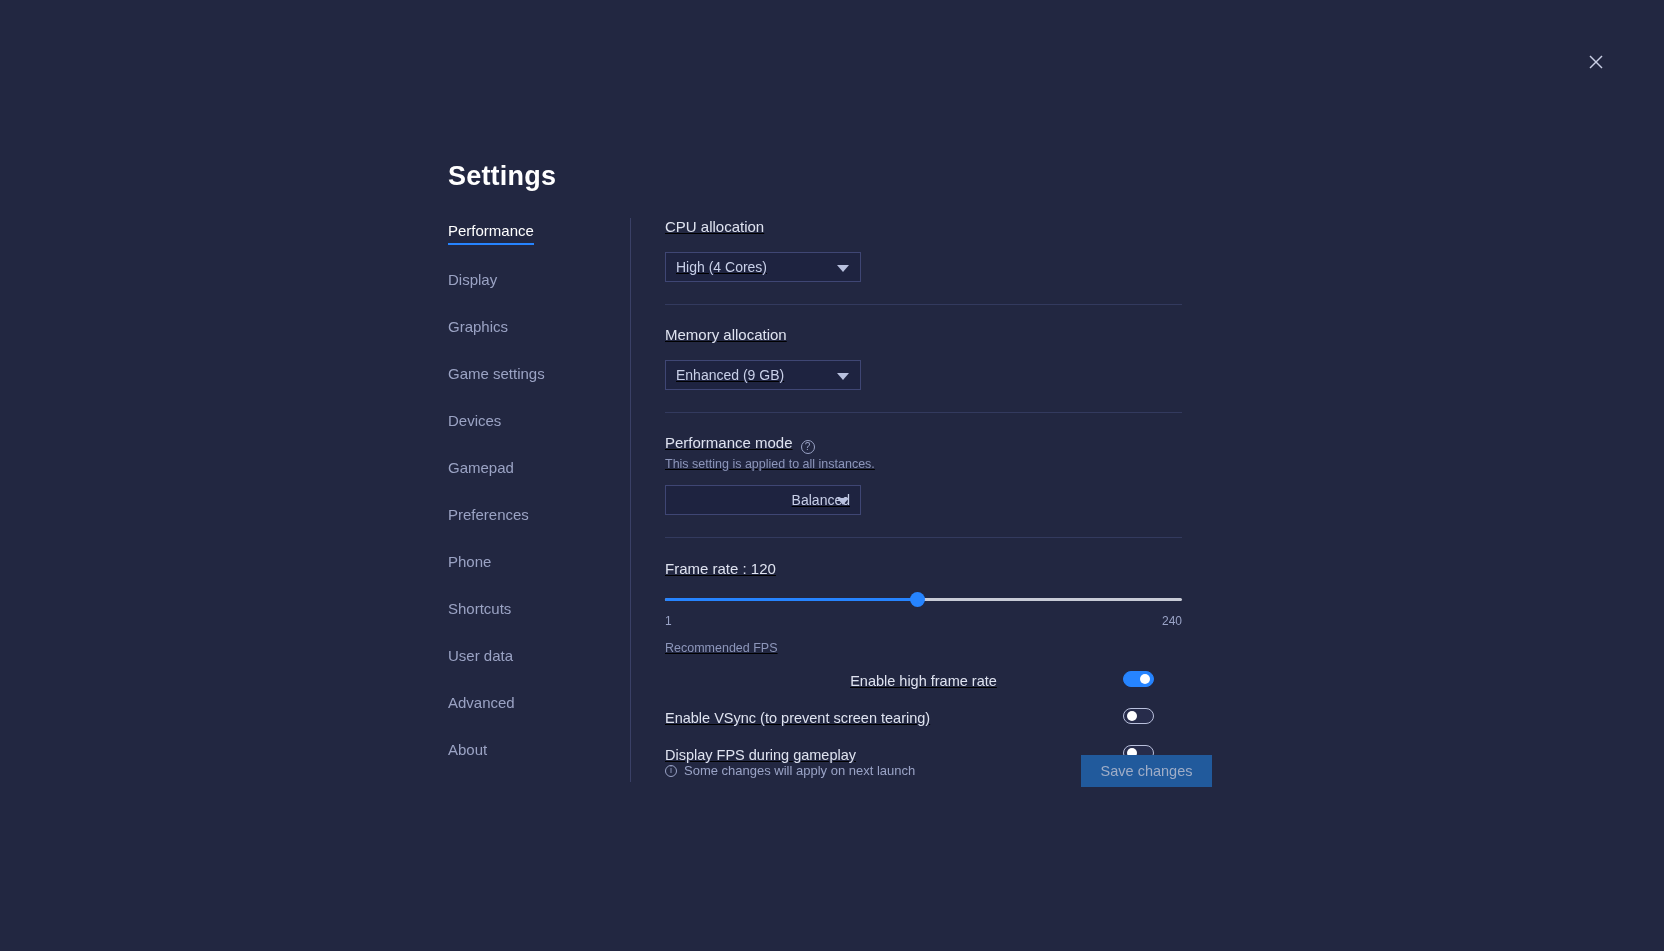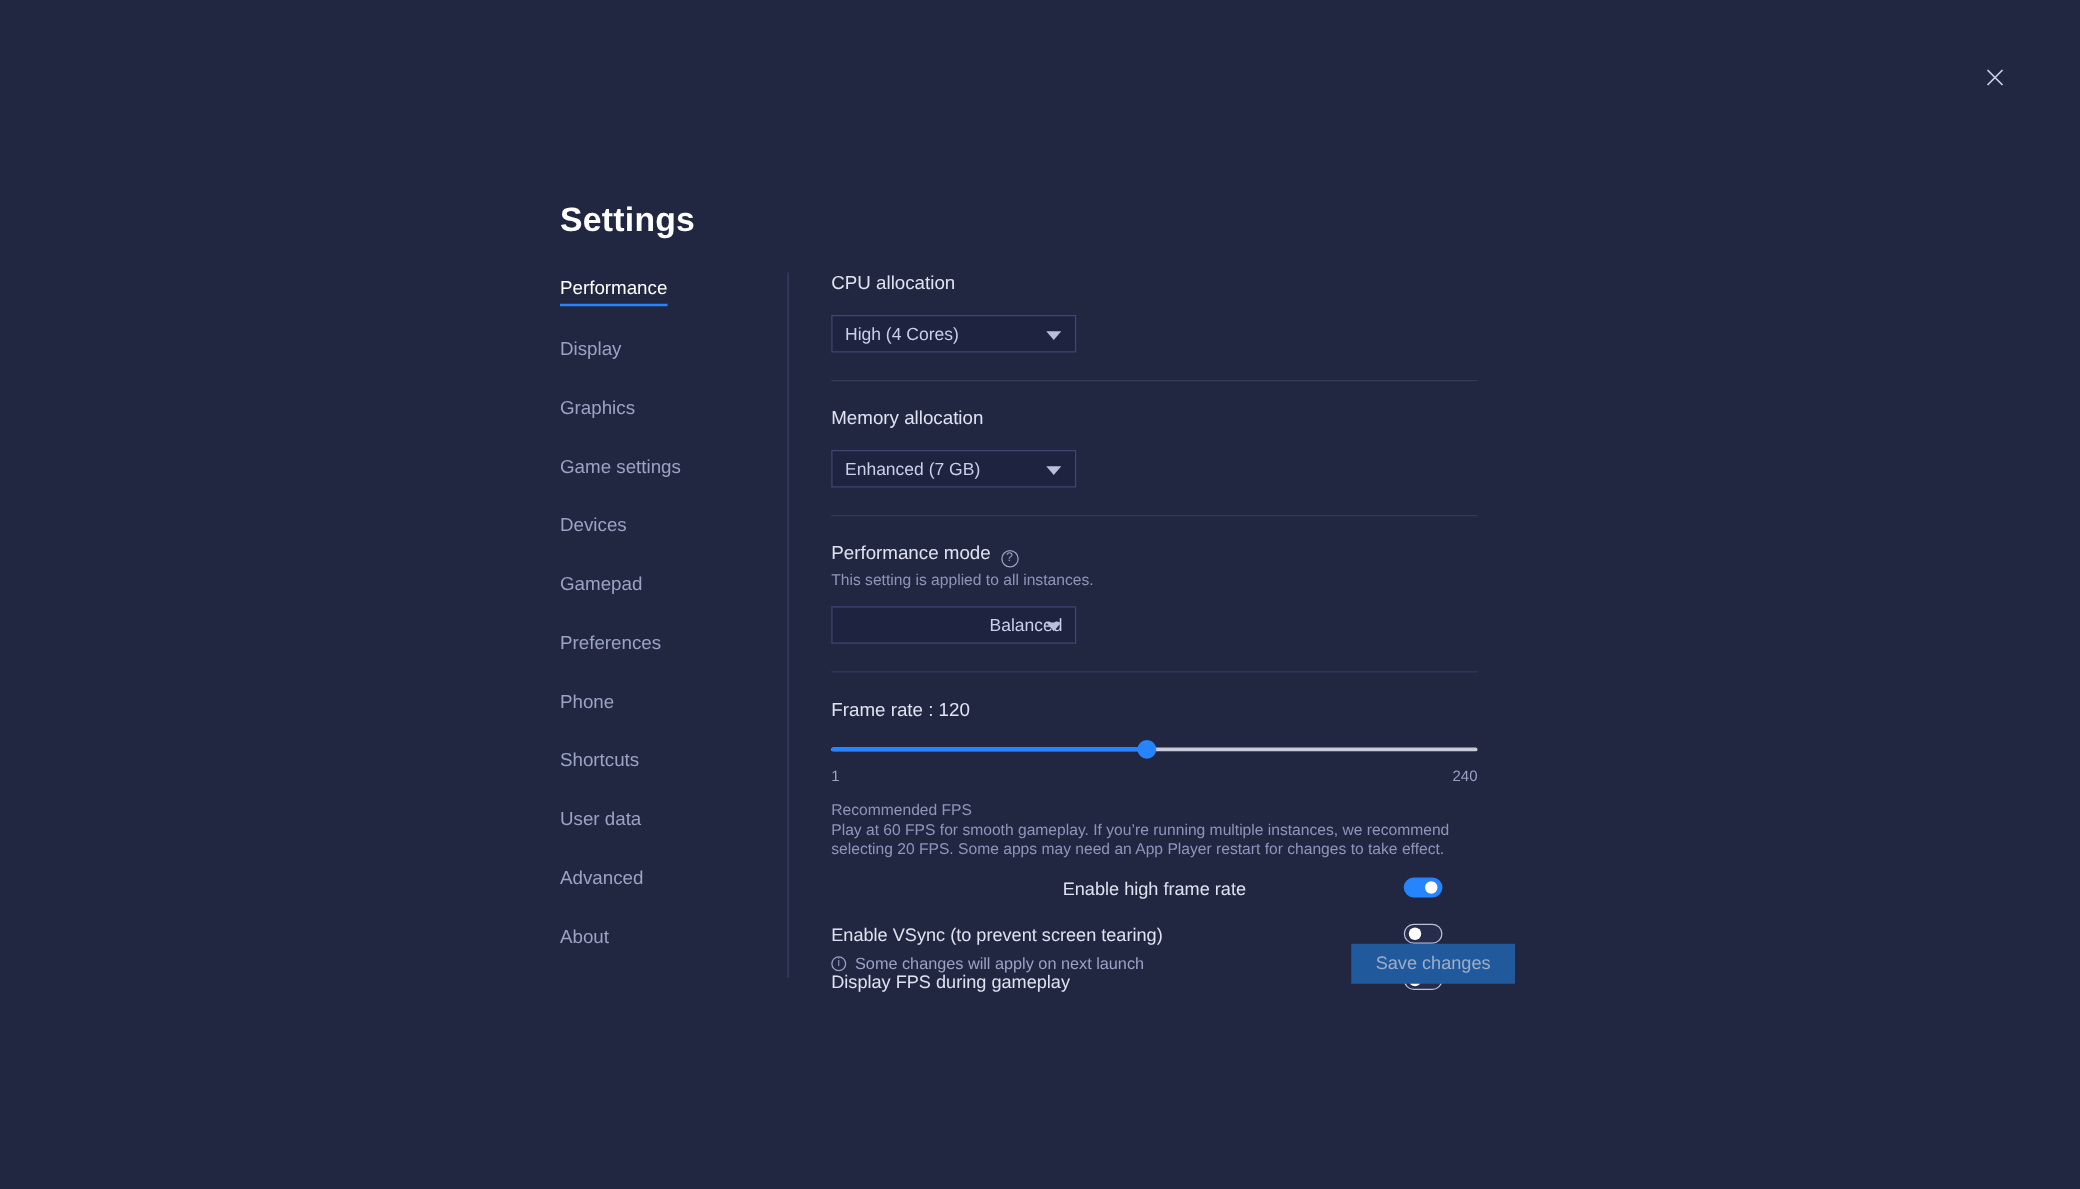--- a/index.html
+++ b/index.html
@@ -78,21 +78,21 @@
   }
 
   
   .content {
     position: absolute;
     left: 665px;
     top: 218px;
     width: 517px;
   }
 
-  .section { position: relative; }
+  .section { position: relative; text-decoration: underline; }
 
   .hdivider {
     height: 1px;
     background: #333a5e;
     width: 517px;
   }
 
   .field-label {
     font-size: 15px;
     color: #dfe3f0;
@@ -334,21 +334,21 @@
       <div class="select" style="margin-top:16px;">
         <span class="select-value">High (4 Cores)</span>
         <span class="select-caret"></span>
       </div>
       <div class="hdivider" style="margin-top:22px;"></div>
     </div>
 
     <div class="section" style="margin-top:21px;">
       <div class="field-label">Memory allocation</div>
       <div class="select" style="margin-top:16px;">
-        <span class="select-value">Enhanced (7 GB)</span>
+        <span class="select-value">Enhanced (9 GB)</span>
         <span class="select-caret"></span>
       </div>
       <div class="hdivider" style="margin-top:22px;"></div>
     </div>
 
     <div class="section" style="margin-top:21px;">
       <div class="field-label">
         <span>Performance mode</span><span class="help-icon">?</span>
       </div>
       <div class="field-sublabel">This setting is applied to all instances.</div>
@@ -367,21 +367,20 @@
         <div class="slider-fill"></div>
         <div class="slider-thumb"></div>
       </div>
 
       <div class="slider-minmax">
         <span class="slider-min">1</span>
         <span class="slider-max">240</span>
       </div>
 
       <div class="rec-title">Recommended FPS</div>
-      <div class="rec-body">Play at 60 FPS for smooth gameplay. If you’re running multiple instances, we recommend selecting 20 FPS. Some apps may need an App Player restart for changes to take effect.</div>
 
       <div class="toggle-row" style="margin-top:12px;justify-content:center;">
         <span class="toggle-label">Enable high frame rate</span>
         <span class="toggle on">
             <span class="knob"></span>
           </span>
       </div>
 
       <div class="toggle-row">
         <span class="toggle-label">Enable VSync (to prevent screen tearing)</span>

